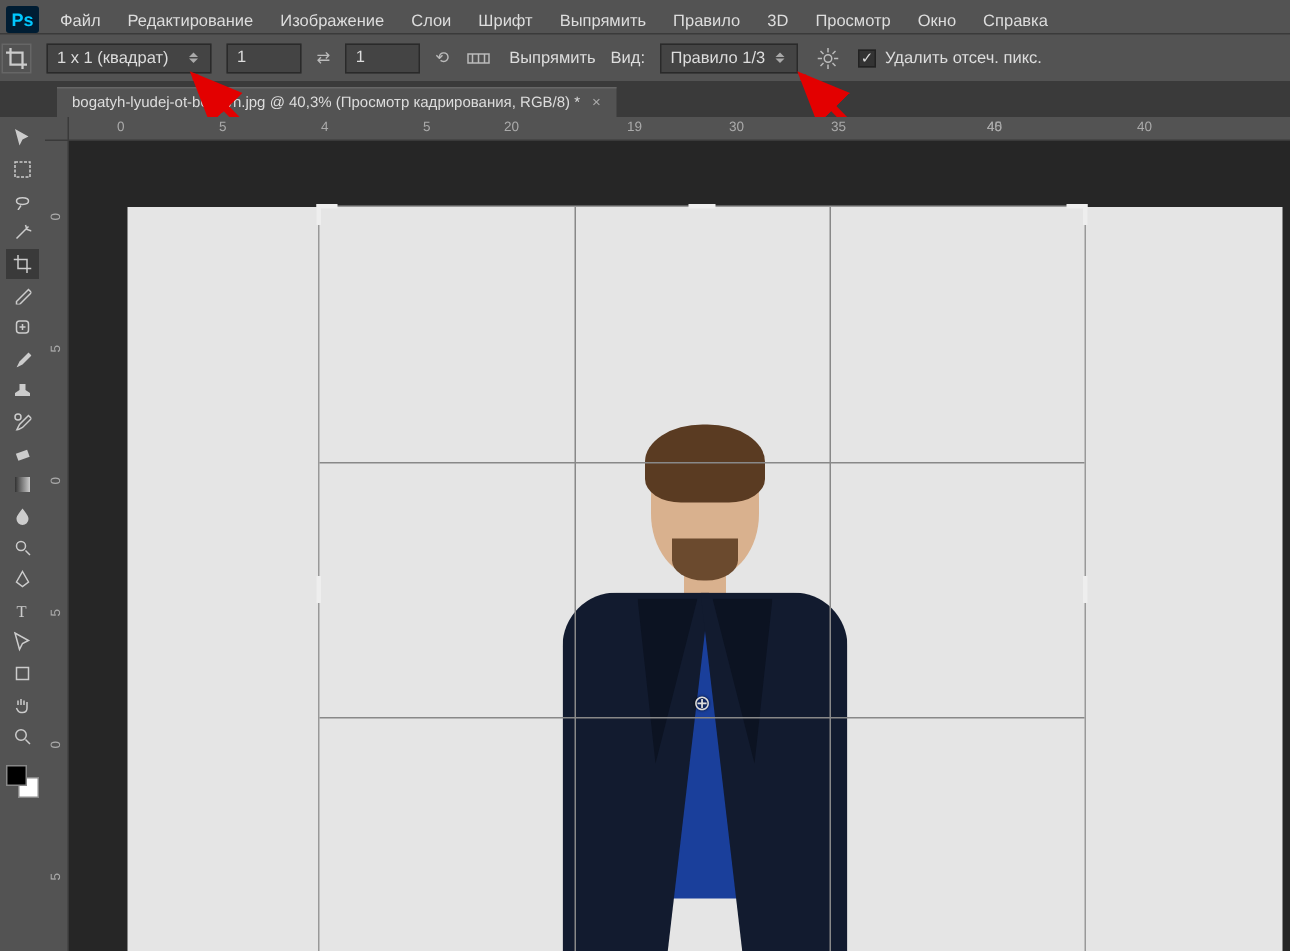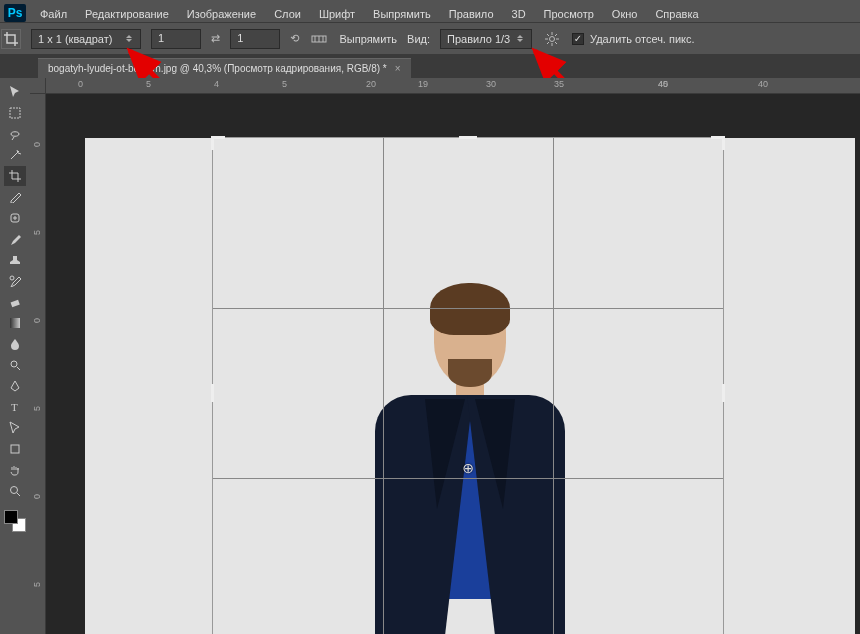--- a/index.html
+++ b/index.html
@@ -526,21 +526,21 @@
     </div>
   </div>
 
   <div class="canvas-zone">
     <div class="ruler-corner"></div>
     <div class="ruler-h">
       <span style="left:32px">0</span>
       <span style="left:100px">5</span>
       <span style="left:168px">4</span>
       <span style="left:236px">5</span>
-      <span style="left:320px">20</span>
+      <span style="left:290px">20</span>
       <span style="left:372px">19</span>
       <span style="left:440px">30</span>
       <span style="left:508px">35</span>
       <span style="left:612px">40</span>
       <span style="left:612px">45</span>
       <span style="left:712px">40</span>
       <span style="left:824px">55</span>
     </div>
     <div class="ruler-v">
       <span style="top:48px">0</span>

